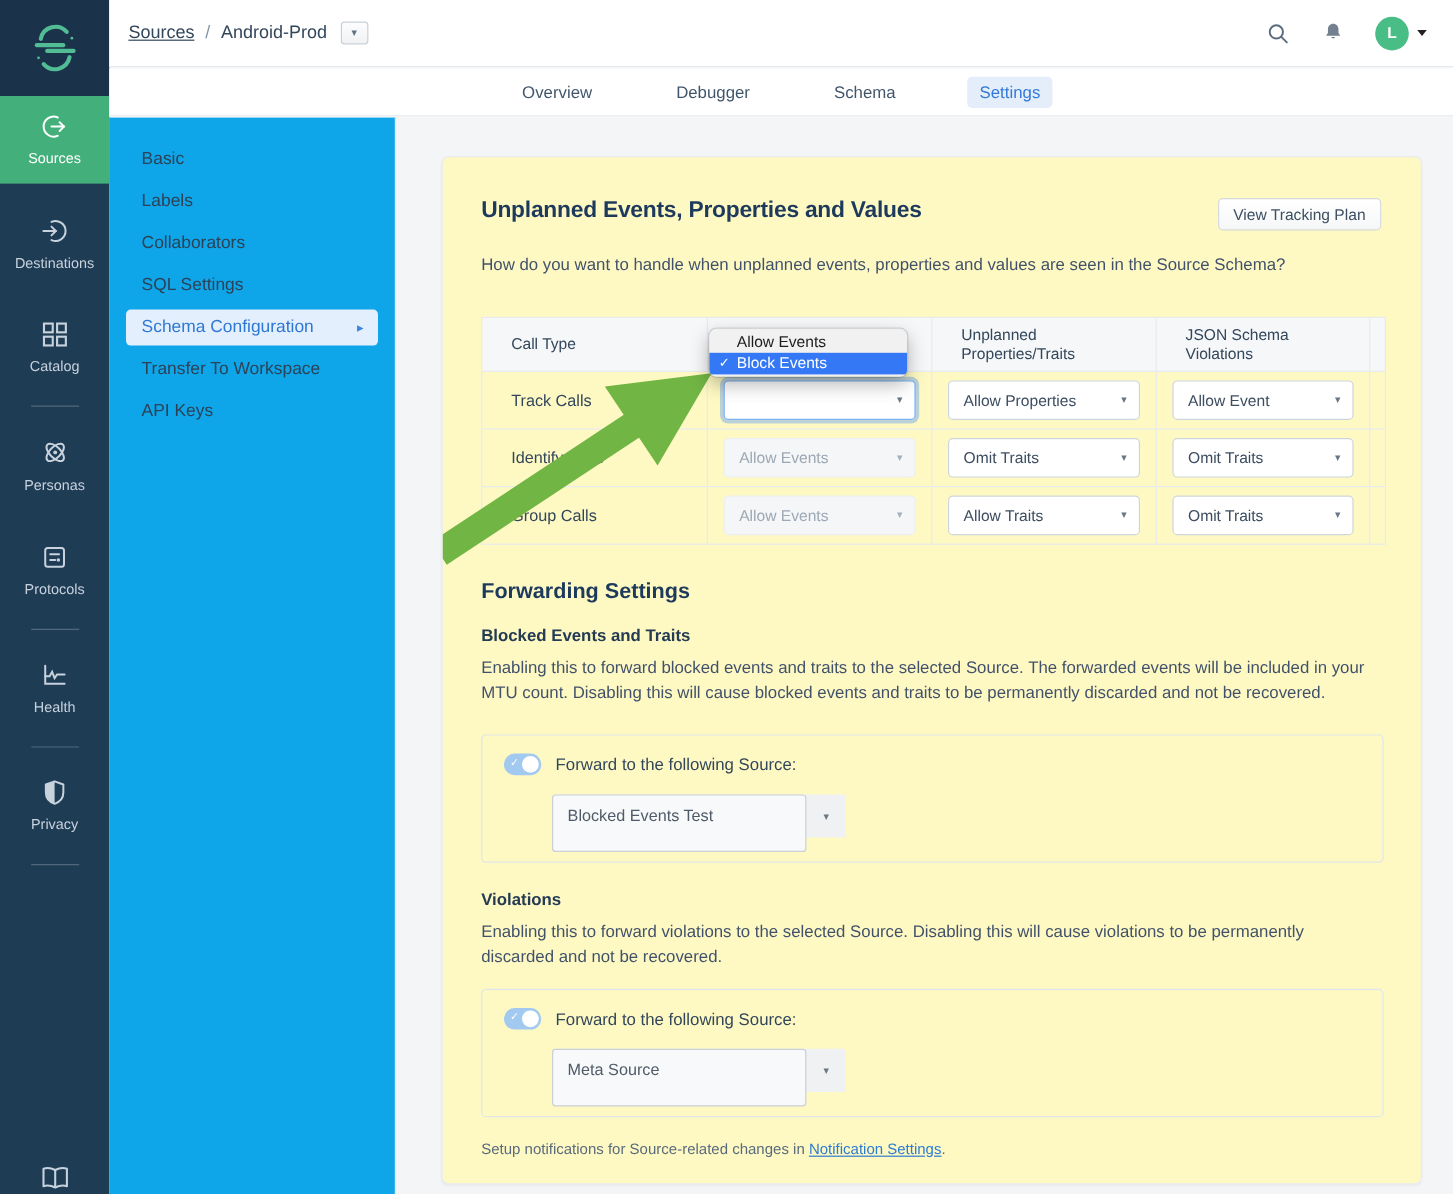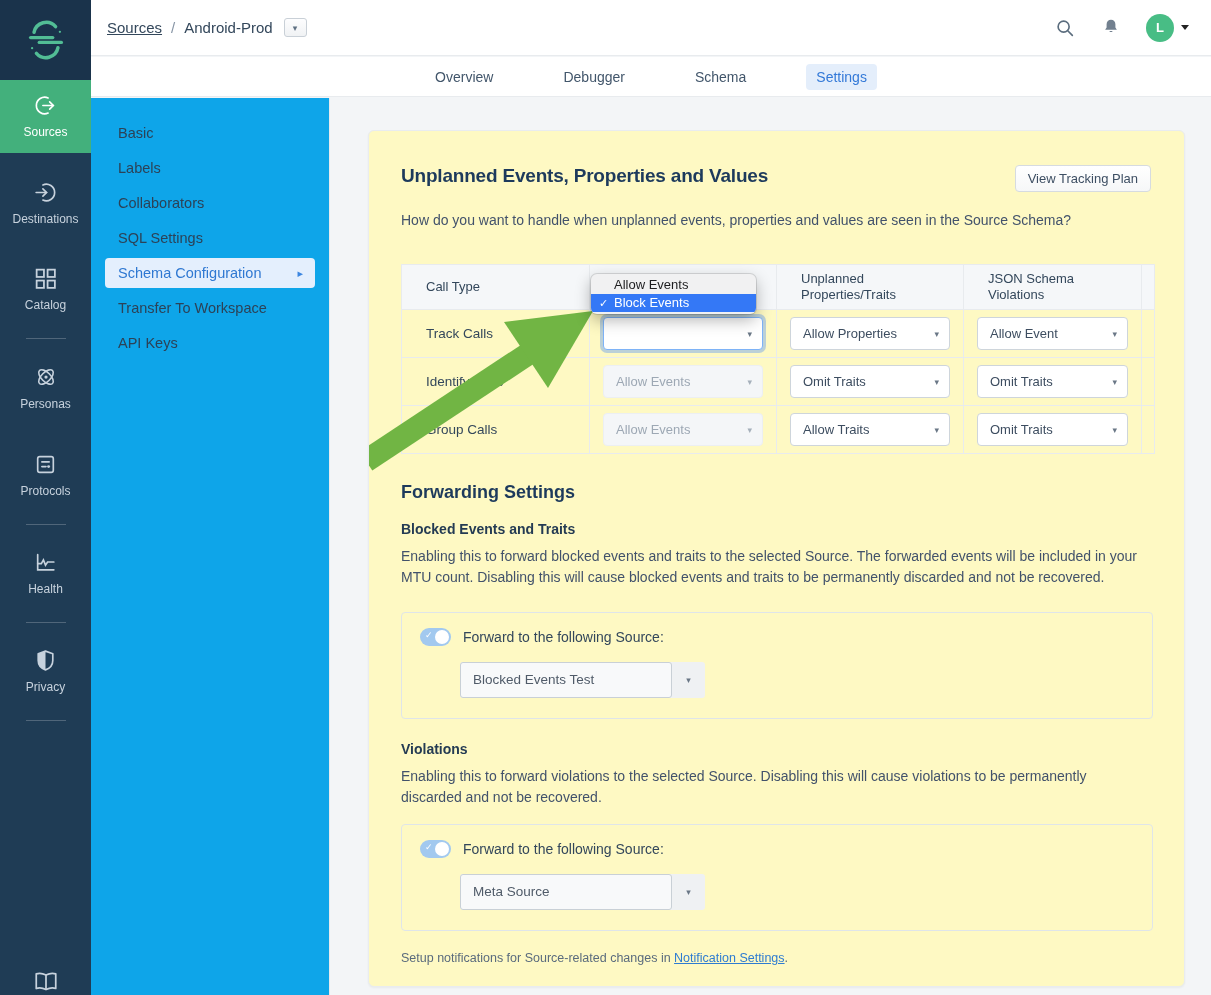--- a/index.html
+++ b/index.html
@@ -98,21 +98,21 @@
   .fwd-card { margin-top:24px; width:752px; height:107px; border:1px solid #dfe5e9; border-radius:4px;
               padding:15px 0 0 18px; }
   .fwd-card.second { margin-top:16px; }
   .toggle-row { display:flex; align-items:center; gap:12px; }
   .toggle { position:relative; width:31px; height:18px; border-radius:9px; background:#a2c9ef; cursor:pointer; flex:0 0 auto; }
   .toggle .knob { position:absolute; right:2px; top:2px; width:14px; height:14px; border-radius:50%; background:#fff; }
   .toggle .tchk { position:absolute; left:5px; top:2px; font-size:9px; color:#fff; }
   .toggle-label { font-size:14px; color:#33475b; }
   .src-select { margin:16px 0 0 40px; width:245px; height:36px; display:flex; background:#eff1f3;
                 border-radius:3px; cursor:pointer; }
-  .src-select .stext { width:212px; height:36px; border:1px solid #c9d0d6; border-radius:3px; background:#f8f9fa;
+  .src-select .stext { width:212px; height:48px; border:1px solid #c9d0d6; border-radius:3px; background:#f8f9fa;
                        line-height:34px; padding-left:12px; font-size:13.5px; color:#505b69; }
   .src-select .scaret { flex:1; display:flex; align-items:center; justify-content:center; font-size:9px; color:#6a7786; }
 
   .note { margin-top:20px; font-size:12.5px; color:#5a6b7d; }
   .note a { color:#2e7cd1; text-decoration:underline; cursor:pointer; }
 
   .icon-btn { cursor:pointer; display:flex; }
 </style>
 </head>
 <body>

